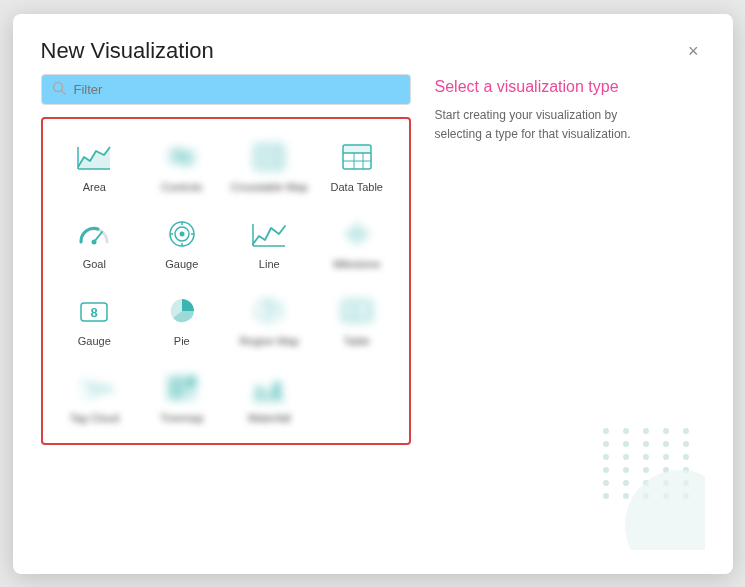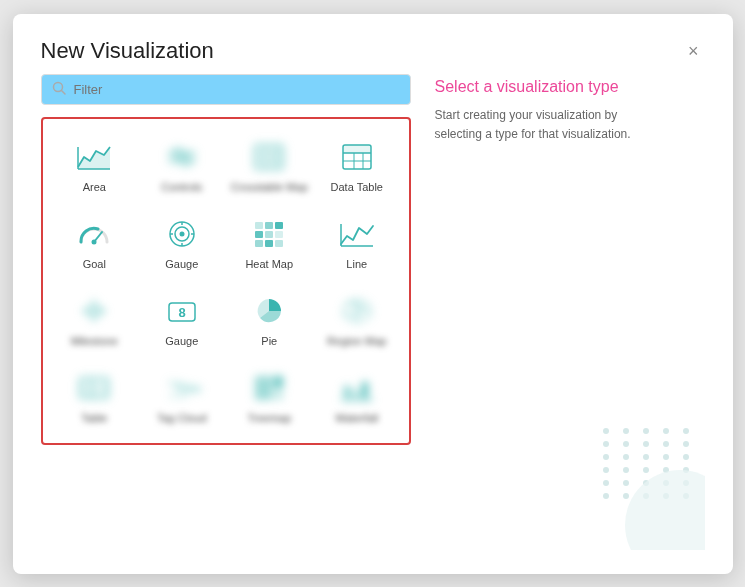--- a/index.html
+++ b/index.html
@@ -254,36 +254,20 @@
     <line x1="18" y1="25" x2="18" y2="28" stroke="#3ab5b0" stroke-width="1.5"></line>
     <line x1="6" y1="16" x2="9" y2="16" stroke="#3ab5b0" stroke-width="1.5"></line>
     <line x1="27" y1="16" x2="30" y2="16" stroke="#3ab5b0" stroke-width="1.5"></line>
   </svg>
             </div>
             <span class="viz-label">Gauge</span>
           </div>
           <div class="viz-item">
             <div class="viz-icon">
               <svg width="36" height="32" viewBox="0 0 36 32" fill="none">
-    <rect x="4" y="4" width="8" height="7" rx="1" fill="#3ab5b0" opacity="0.3"></rect>
-    <rect x="14" y="4" width="8" height="7" rx="1" fill="#3ab5b0" opacity="0.6"></rect>
-    <rect x="24" y="4" width="8" height="7" rx="1" fill="#3ab5b0" opacity="0.9"></rect>
-    <rect x="4" y="13" width="8" height="7" rx="1" fill="#3ab5b0" opacity="0.8"></rect>
-    <rect x="14" y="13" width="8" height="7" rx="1" fill="#3ab5b0" opacity="0.4"></rect>
-    <rect x="24" y="13" width="8" height="7" rx="1" fill="#3ab5b0" opacity="0.2"></rect>
-    <rect x="4" y="22" width="8" height="7" rx="1" fill="#3ab5b0" opacity="0.5"></rect>
-    <rect x="14" y="22" width="8" height="7" rx="1" fill="#3ab5b0" opacity="0.85"></rect>
-    <rect x="24" y="22" width="8" height="7" rx="1" fill="#3ab5b0" opacity="0.35"></rect>
-  </svg>
-            </div>
-            <span class="viz-label">Heat Map</span>
-          </div>
-          <div class="viz-item">
-            <div class="viz-icon">
-              <svg width="36" height="32" viewBox="0 0 36 32" fill="none">
     <polyline points="2,26 8,18 14,22 20,10 28,16 34,8" stroke="#3ab5b0" stroke-width="1.8" fill="none" stroke-linejoin="round" stroke-linecap="round"></polyline>
     <line x1="2" y1="28" x2="34" y2="28" stroke="#3ab5b0" stroke-width="1.5"></line>
     <line x1="2" y1="6" x2="2" y2="28" stroke="#3ab5b0" stroke-width="1.5"></line>
   </svg>
             </div>
             <span class="viz-label">Line</span>
           </div>
           <div class="viz-item">
             <div class="viz-icon blurred">
               <svg width="36" height="32" viewBox="0 0 36 32" fill="none">

